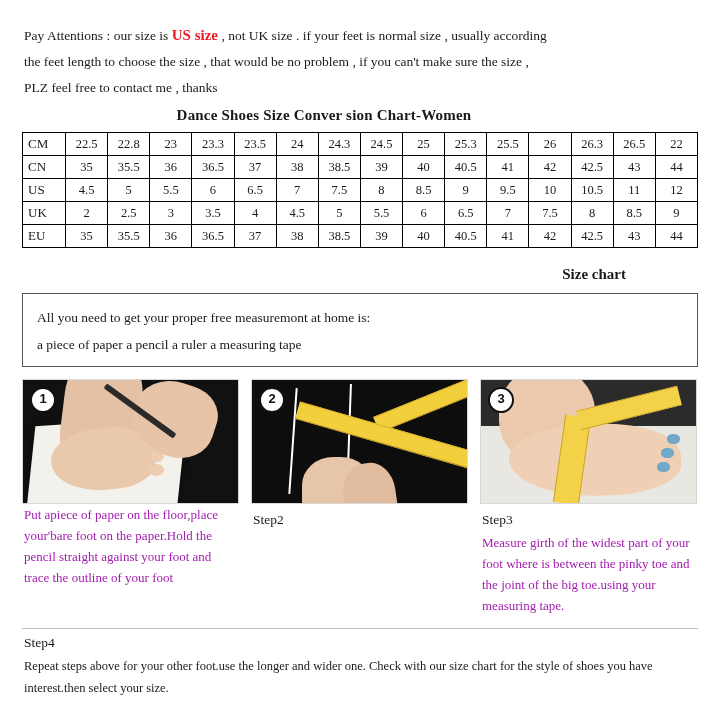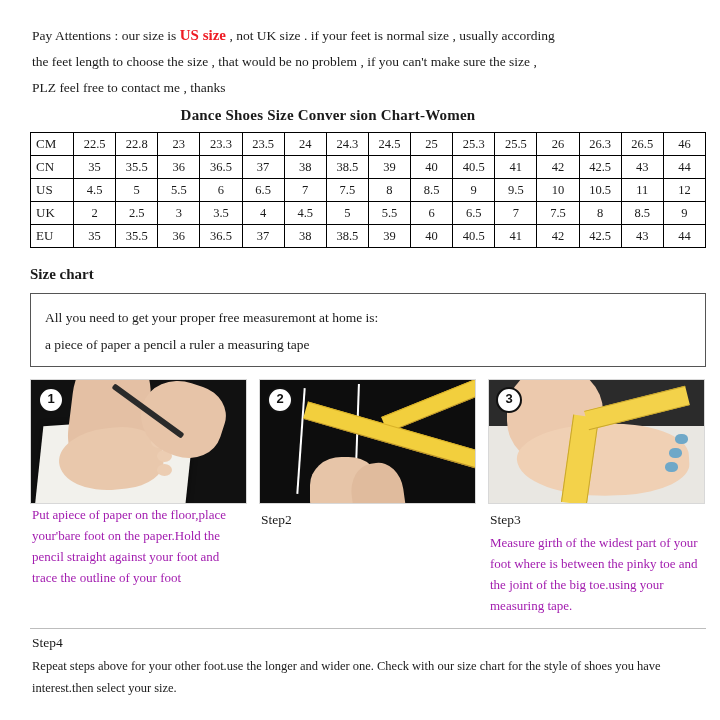--- a/index.html
+++ b/index.html
@@ -12,21 +12,21 @@
     background: #ffffff;
     font-family: "Liberation Serif", serif;
     color: #1a1a1a;
     overflow: hidden;
   }
   .page {
     position: relative;
     width: 648px;
     height: 720px;
     box-sizing: border-box;
-    padding: 22px 22px 0 30px;
+    padding: 22px 22px 0 22px;
   }
 
   
   .intro {
     font-size: 13.5px;
     line-height: 26px;
     color: #1a1a1a;
     margin: 0 0 6px 2px;
   }
   .intro .hl {
@@ -61,21 +61,21 @@
   }
   table.size td.rowhead {
     width: 36px;
     text-align: left;
     padding-left: 5px;
     font-size: 13px;
   }
 
   
   .size-chart-head {
-    text-align: left;
+    text-align: right;
     font-weight: bold;
     font-size: 15px;
     margin: 18px 0 10px 0;
   }
 
   
   .measure-box {
     border: 1px solid #555;
     height: 74px;
     box-sizing: border-box;
@@ -278,21 +278,21 @@
         <td>23.5</td>
         <td>24</td>
         <td>24.3</td>
         <td>24.5</td>
         <td>25</td>
         <td>25.3</td>
         <td>25.5</td>
         <td>26</td>
         <td>26.3</td>
         <td>26.5</td>
-        <td>46</td>
+        <td>22</td>
       </tr>
       <tr>
         <td class="rowhead">CN</td>
         <td>35</td>
         <td>35.5</td>
         <td>36</td>
         <td>36.5</td>
         <td>37</td>
         <td>38</td>
         <td>38.5</td>

